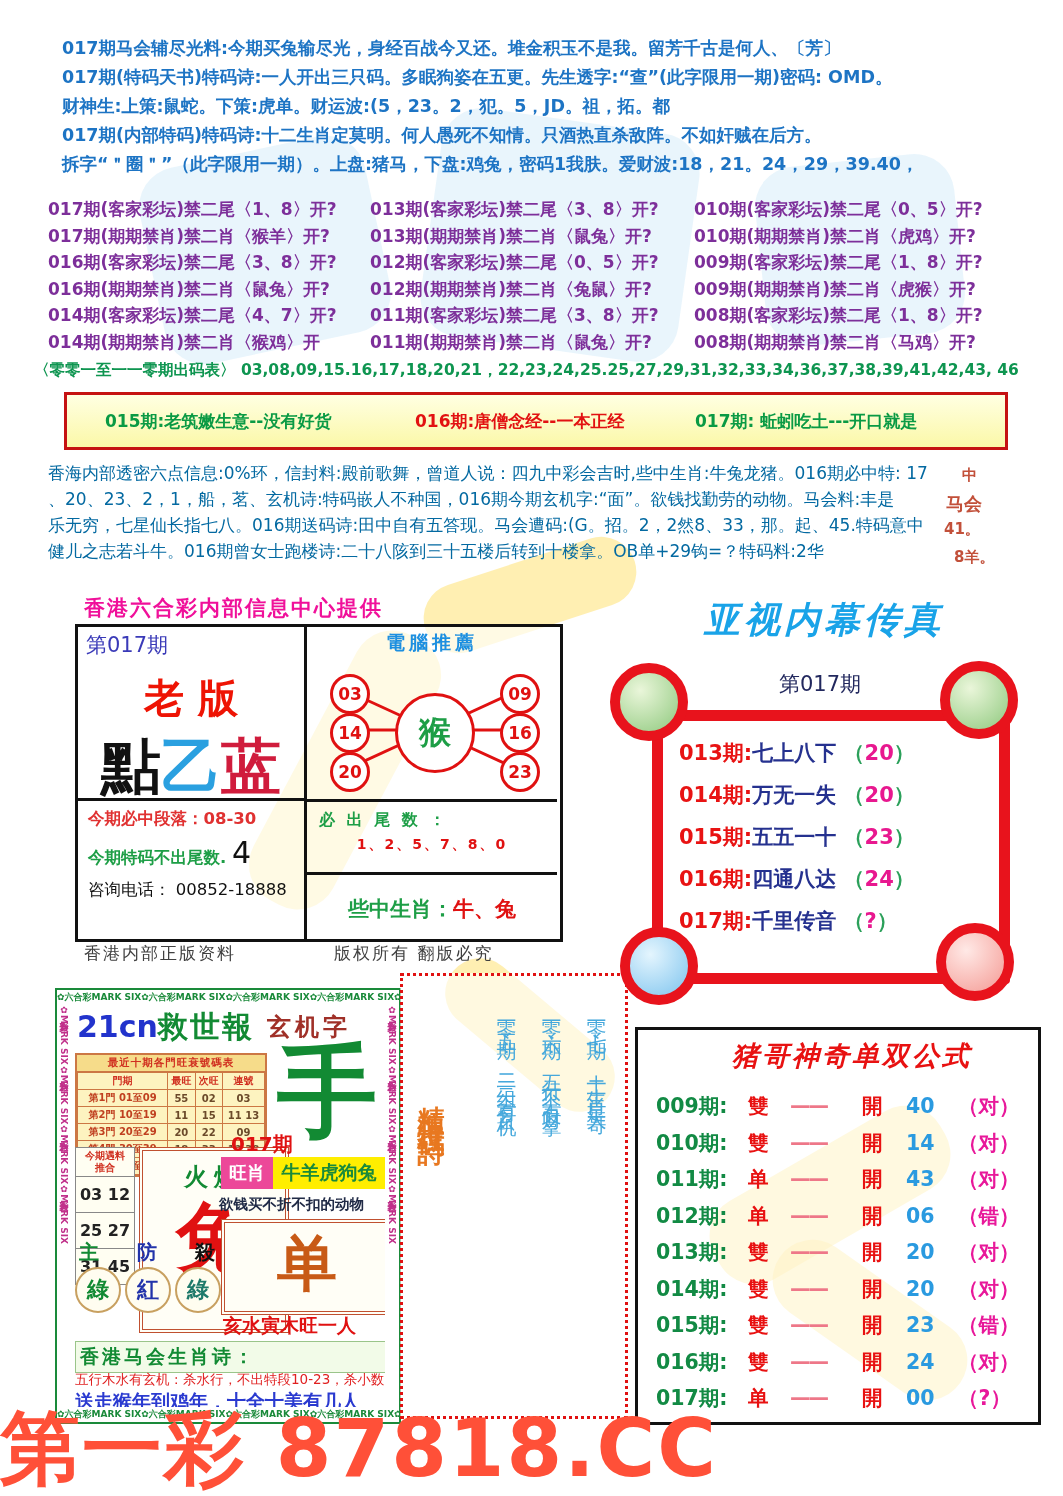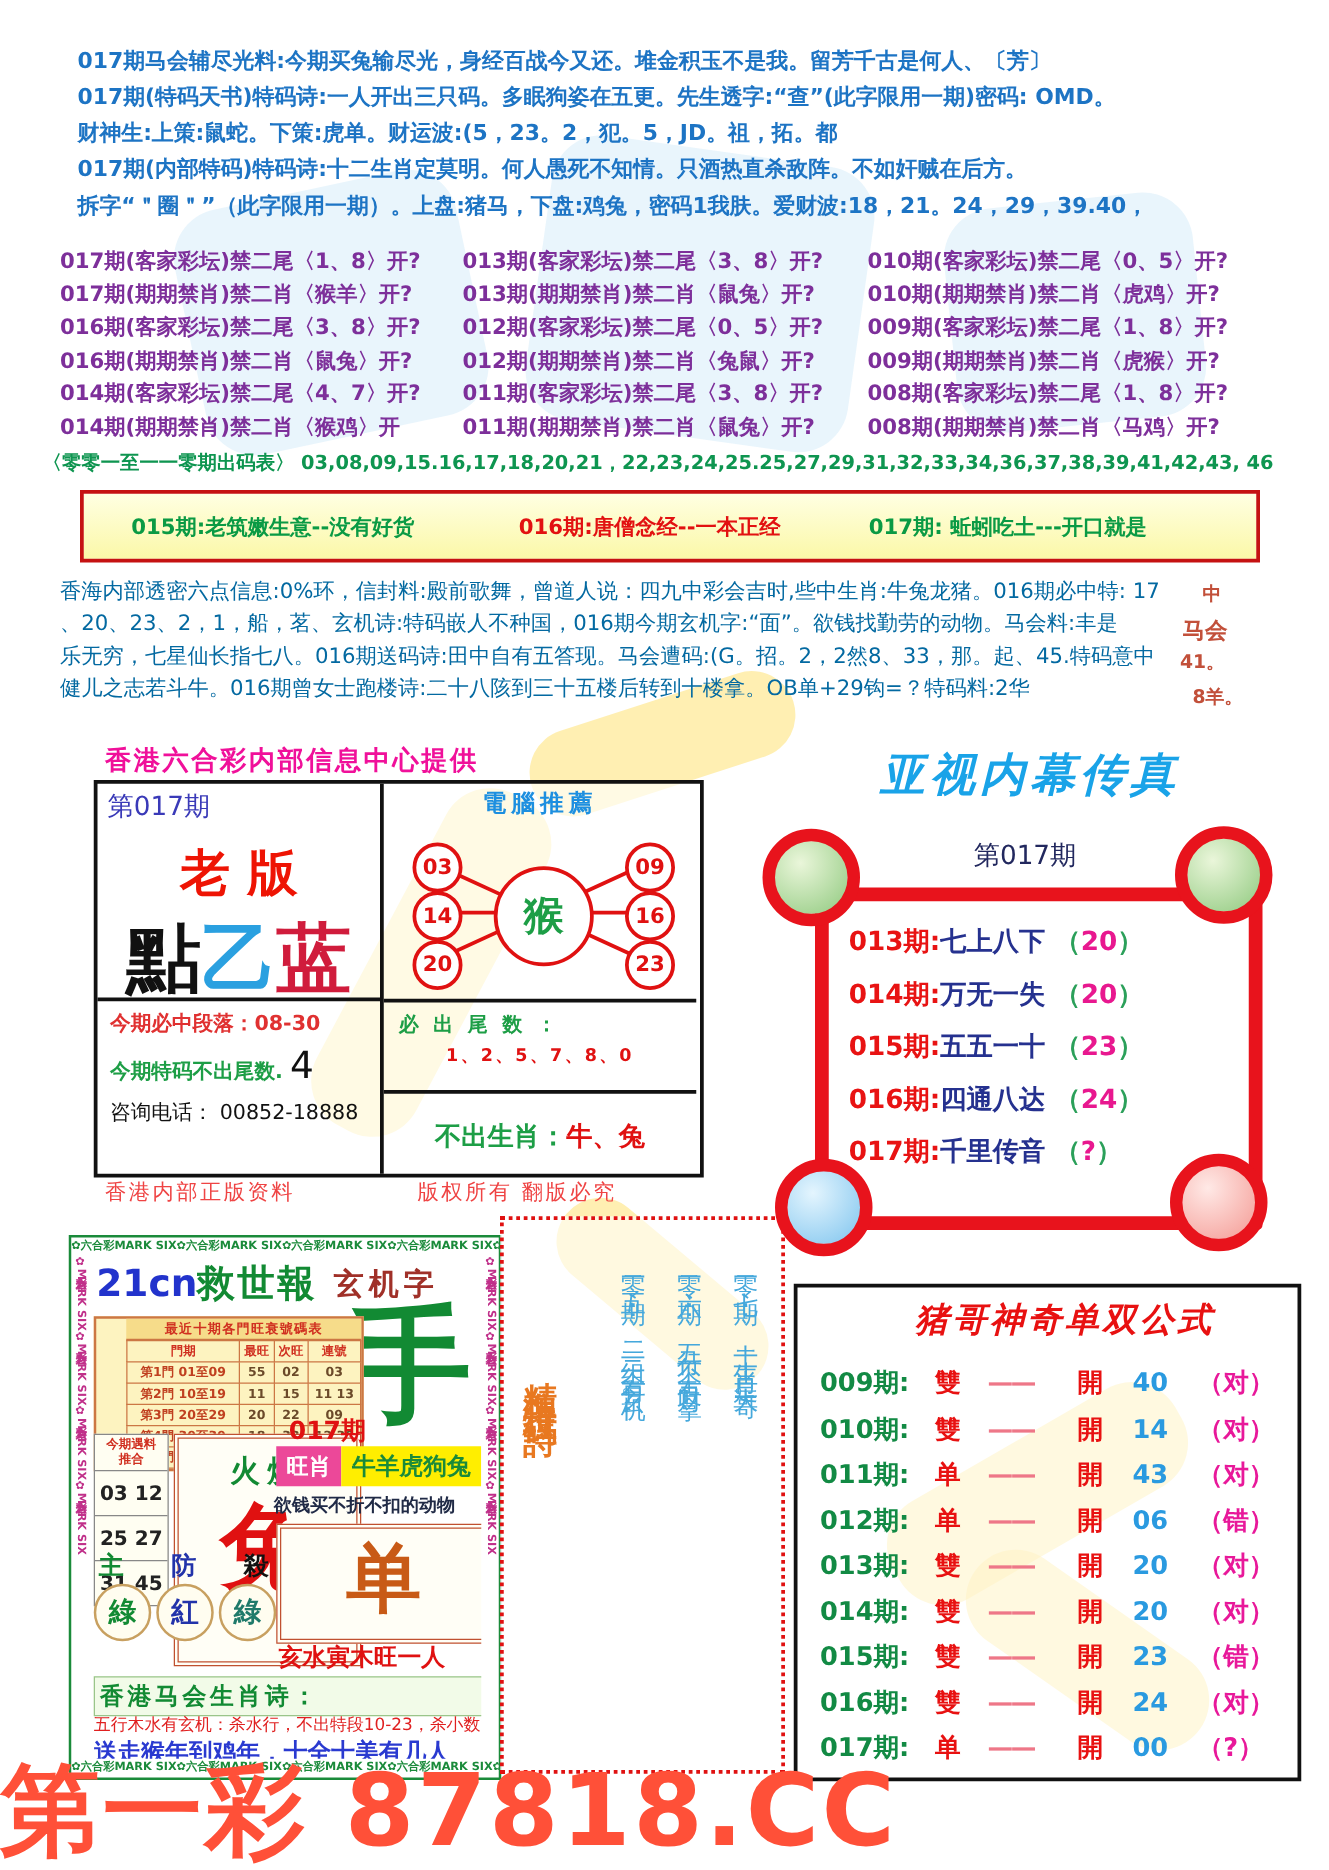--- a/index.html
+++ b/index.html
@@ -43,21 +43,21 @@
   .circ{position:absolute;border:3px solid #e01111;border-radius:50%;background:#fff;
         display:flex;align-items:center;justify-content:center;}
   .circ.small{width:34px;height:34px;font-size:17px;font-weight:bold;color:#e01111;}
   .circ.big{width:74px;height:74px;font-size:32px;font-weight:bold;color:#1d9e46;}
   .sec2{position:absolute;left:0;top:172px;width:100%;height:73px;border-top:3px solid #111;}
   .tails-label{position:absolute;left:12px;top:8px;font-size:16px;font-weight:bold;color:#1d9e46;letter-spacing:3px;}
   .tails-val{position:absolute;left:0;top:34px;width:100%;text-align:center;font-size:14px;
              font-weight:bold;color:#e01111;letter-spacing:2px;}
   .sec3{position:absolute;left:0;top:245px;width:100%;height:67px;border-top:3px solid #111;}
   .sec3 .line{position:absolute;left:0;top:20px;width:100%;text-align:center;font-size:21px;font-weight:bold;}
-  .if-footer{position:absolute;top:942px;font-size:17px;color:#ef4444;letter-spacing:2px;z-index:2;white-space:nowrap;}
+  .if-footer{position:absolute;top:942px;font-size:17px;color:#404040;letter-spacing:2px;z-index:2;white-space:nowrap;}
   
   .asia-title{position:absolute;left:628px;top:596px;width:392px;text-align:center;font-size:36px;
               font-weight:bold;font-style:italic;color:#19a3e8;letter-spacing:4px;z-index:2;}
   .asia-period{position:absolute;left:652px;top:670px;width:336px;text-align:center;font-size:21px;
                color:#22285e;z-index:3;}
   .asia-box{position:absolute;left:652px;top:710px;width:336px;height:252px;border:11px solid #e8131c;
             border-radius:4px;background:#fff;z-index:2;}
   .asia-row{position:absolute;left:16px;white-space:nowrap;font-size:21px;font-weight:bold;}
   .asia-row .p{color:#e81313;}
   .asia-row .t{color:#25318f;}
@@ -72,21 +72,21 @@
   .mb-strip-v{position:absolute;top:15px;height:402px;width:14px;overflow:hidden;font-size:9px;
               color:#c0308a;font-weight:bold;writing-mode:vertical-rl;line-height:14px;}
   .mb-in{position:absolute;left:14px;top:15px;width:314px;height:402px;overflow:hidden;}
   .mb-title{position:absolute;left:6px;top:2px;white-space:nowrap;}
   .mb-title .cn21{font-size:30px;font-weight:bold;color:#2233cc;}
   .mb-title .jsb{font-size:30px;font-weight:bold;color:#128a33;letter-spacing:2px;}
   .mb-xjz{position:absolute;left:196px;top:6px;font-size:24px;font-weight:bold;color:#a03028;letter-spacing:4px;}
   .mb-hand{position:absolute;left:198px;top:32px;width:116px;text-align:center;font-size:100px;
            font-weight:bold;color:#128a33;line-height:110px;}
   .mb-table{position:absolute;left:4px;top:48px;width:188px;border:2px solid #cc7744;background:#fdf3c0;
-            font-size:10px;color:#6b4a2a;padding-left:24px;}
+            font-size:10px;color:#6b4a2a;}
   .mb-table .tt{background:#f6dc8a;color:#d03020;font-weight:bold;text-align:center;font-size:10.5px;
                 letter-spacing:1px;border-bottom:1px solid #cc7744;padding:1px 0;}
   .mb-table table{border-collapse:collapse;width:100%;}
   .mb-table td,.mb-table th{border:1px solid #cc7744;text-align:center;padding:1px 0;font-weight:bold;}
   .mb-table th{color:#d03020;}
   .mb-table td.door{color:#c04020;}
   .mb-tui{position:absolute;left:4px;top:142px;width:58px;border:1px solid #888;background:#fffef2;text-align:center;}
   .mb-tui .lab{font-size:10px;color:#d03020;font-weight:bold;line-height:12px;padding:2px 0;}
   .mb-tui .num{font-size:16px;font-weight:bold;color:#222;border-top:1px solid #888;padding:8px 0;}
   .mb-rabbitframe{position:absolute;left:68px;top:142px;width:142px;height:178px;border:4px double #c05030;
@@ -238,21 +238,21 @@
         <div class="circ small" style="left:193px;top:21px">09</div>
         <div class="circ small" style="left:193px;top:60px">16</div>
         <div class="circ small" style="left:193px;top:99px">23</div>
       </div>
       <div class="sec2">
         <div class="tails-label">必 出 尾 数 ：</div>
         <div class="tails-val">1、2、5、7、8、0</div>
       </div>
       <div class="sec3">
         <div class="line">
-          <span style="color:#1d9e46">不出生肖：</span><span style="color:#e01111">牛、兔</span>
+          <span style="color:#1d9e46">些中生肖：</span><span style="color:#e01111">牛、兔</span>
         </div>
       </div>
     </div>
   </div>
   <div class="if-footer" style="left:84px">香港内部正版资料</div>
   <div class="if-footer" style="left:334px">版权所有  翻版必究</div>
 
   <div class="asia-title">亚视内幕传真</div>
   <div class="asia-period">第017期</div>
   <div class="corner" style="left:610px;top:663px;background:radial-gradient(circle at 35% 30%,#eaf6da,#8fc97e)"></div>

